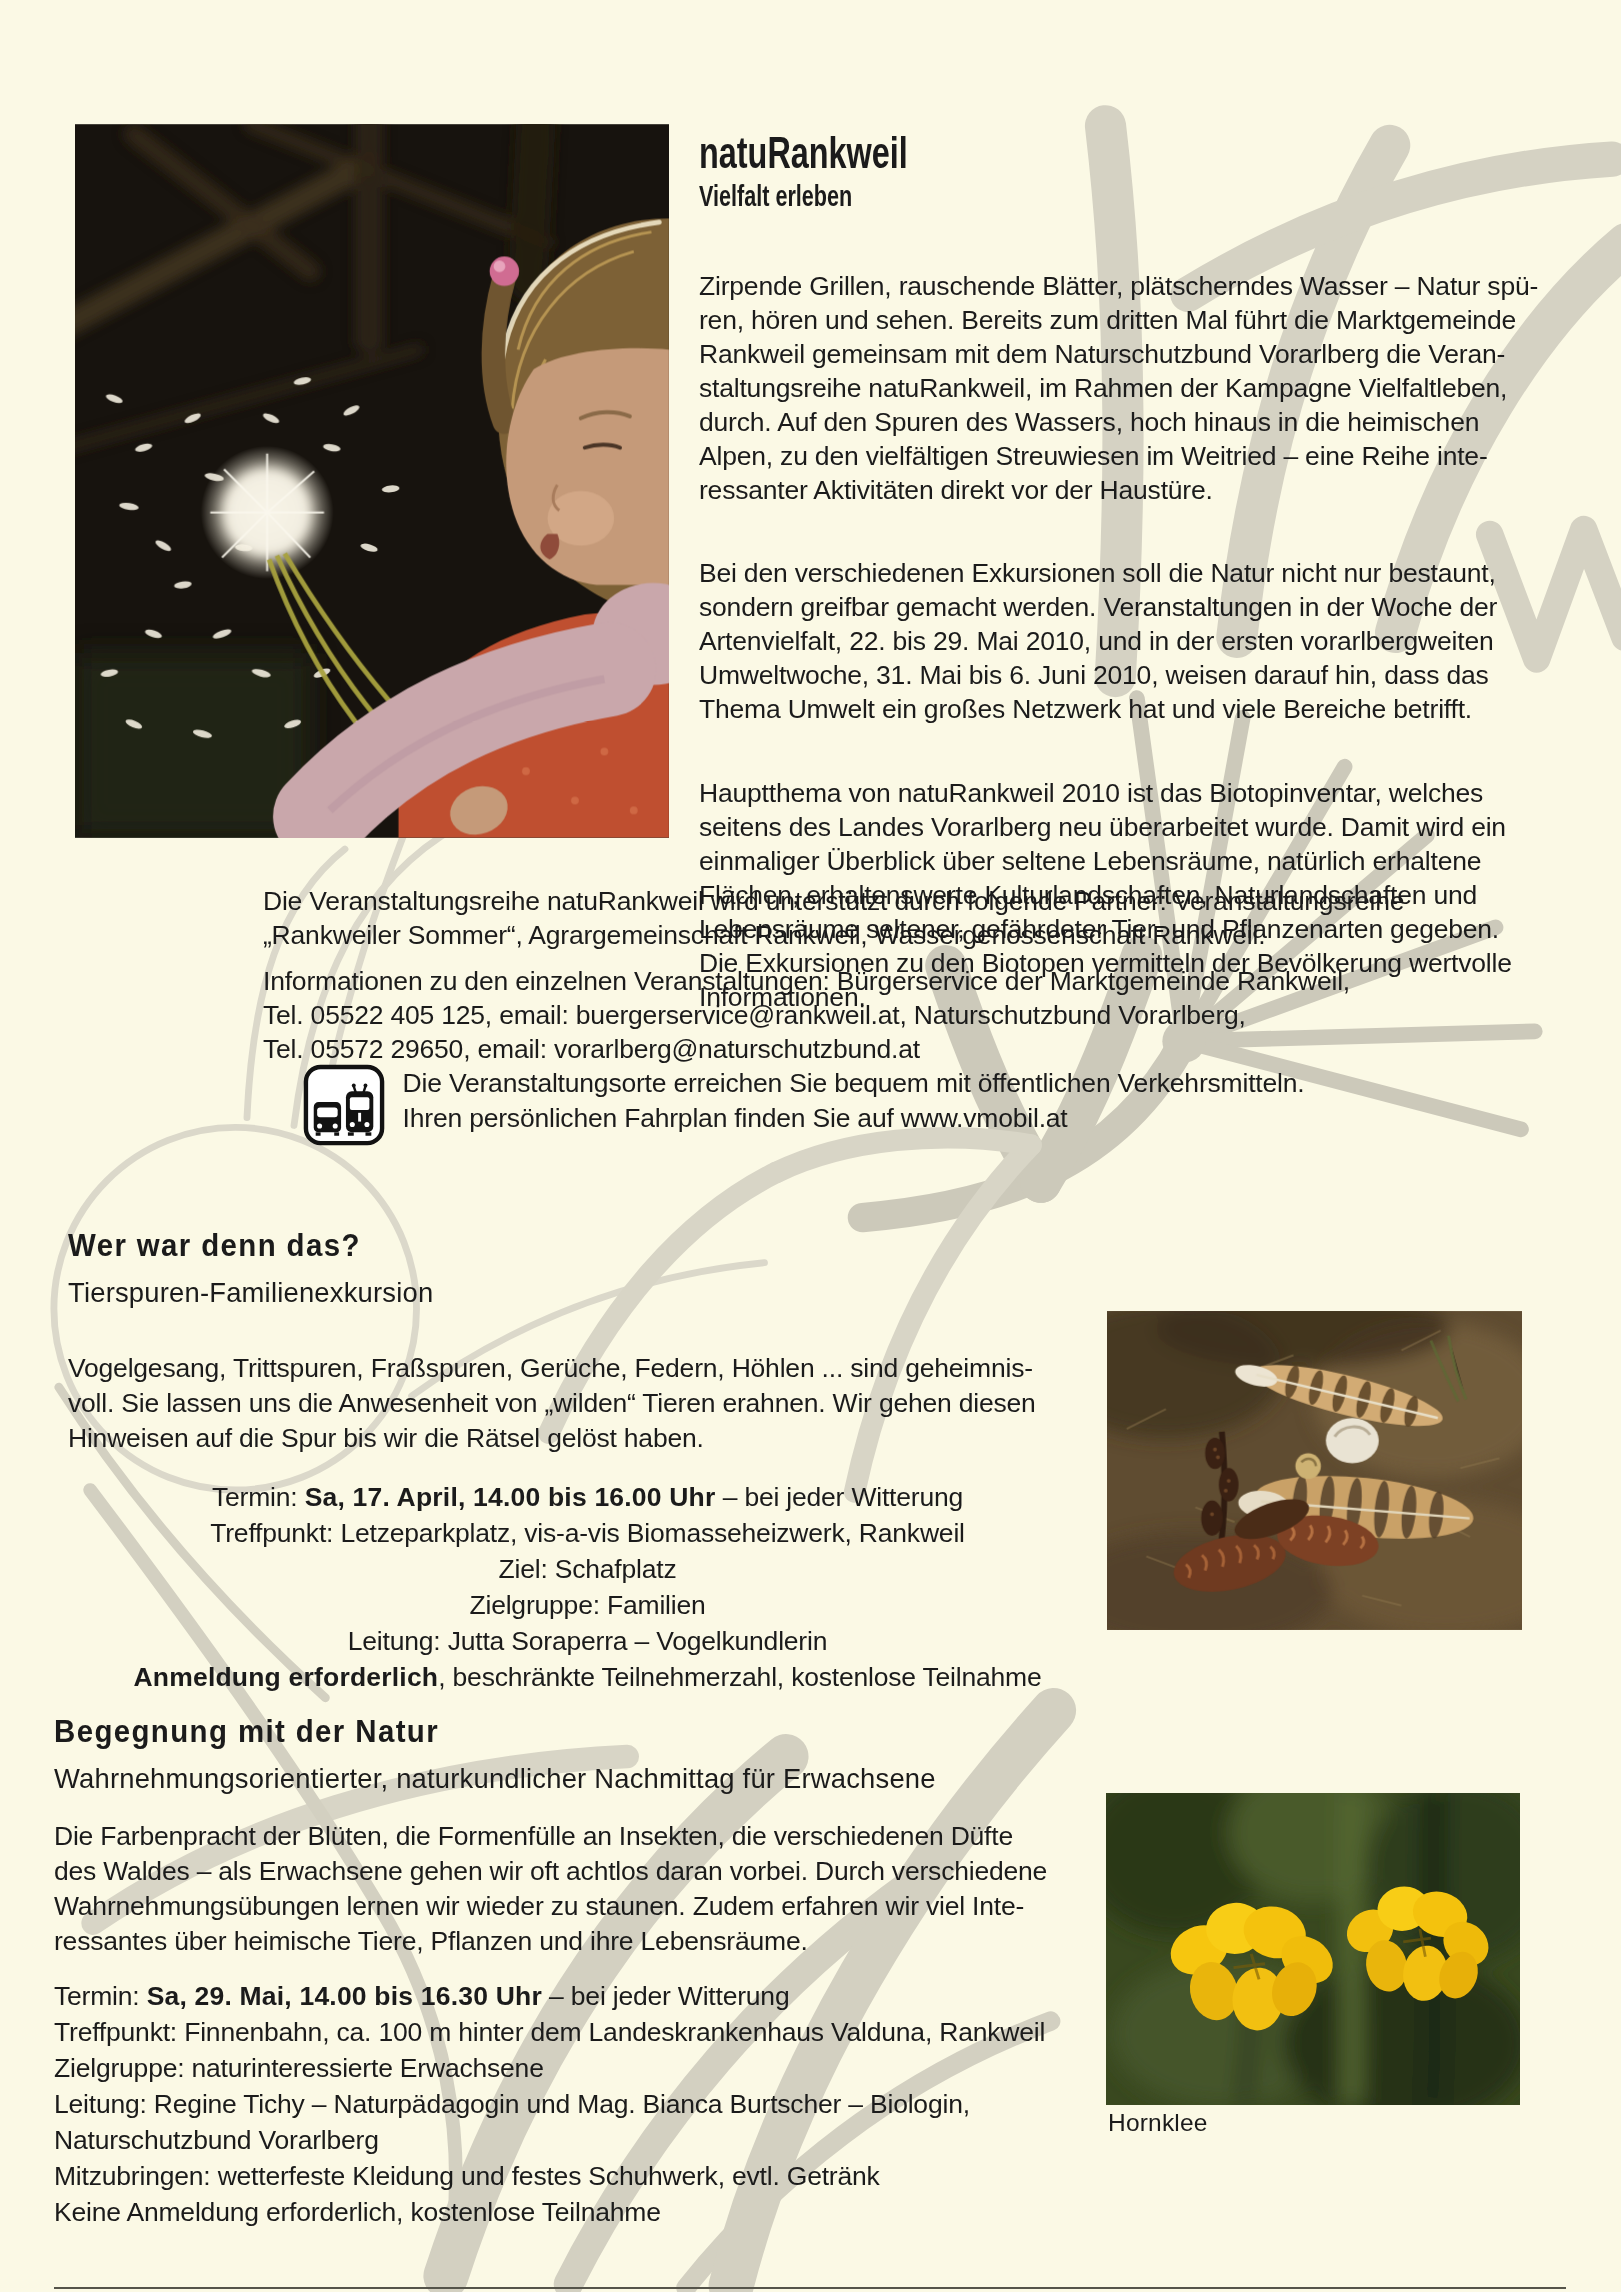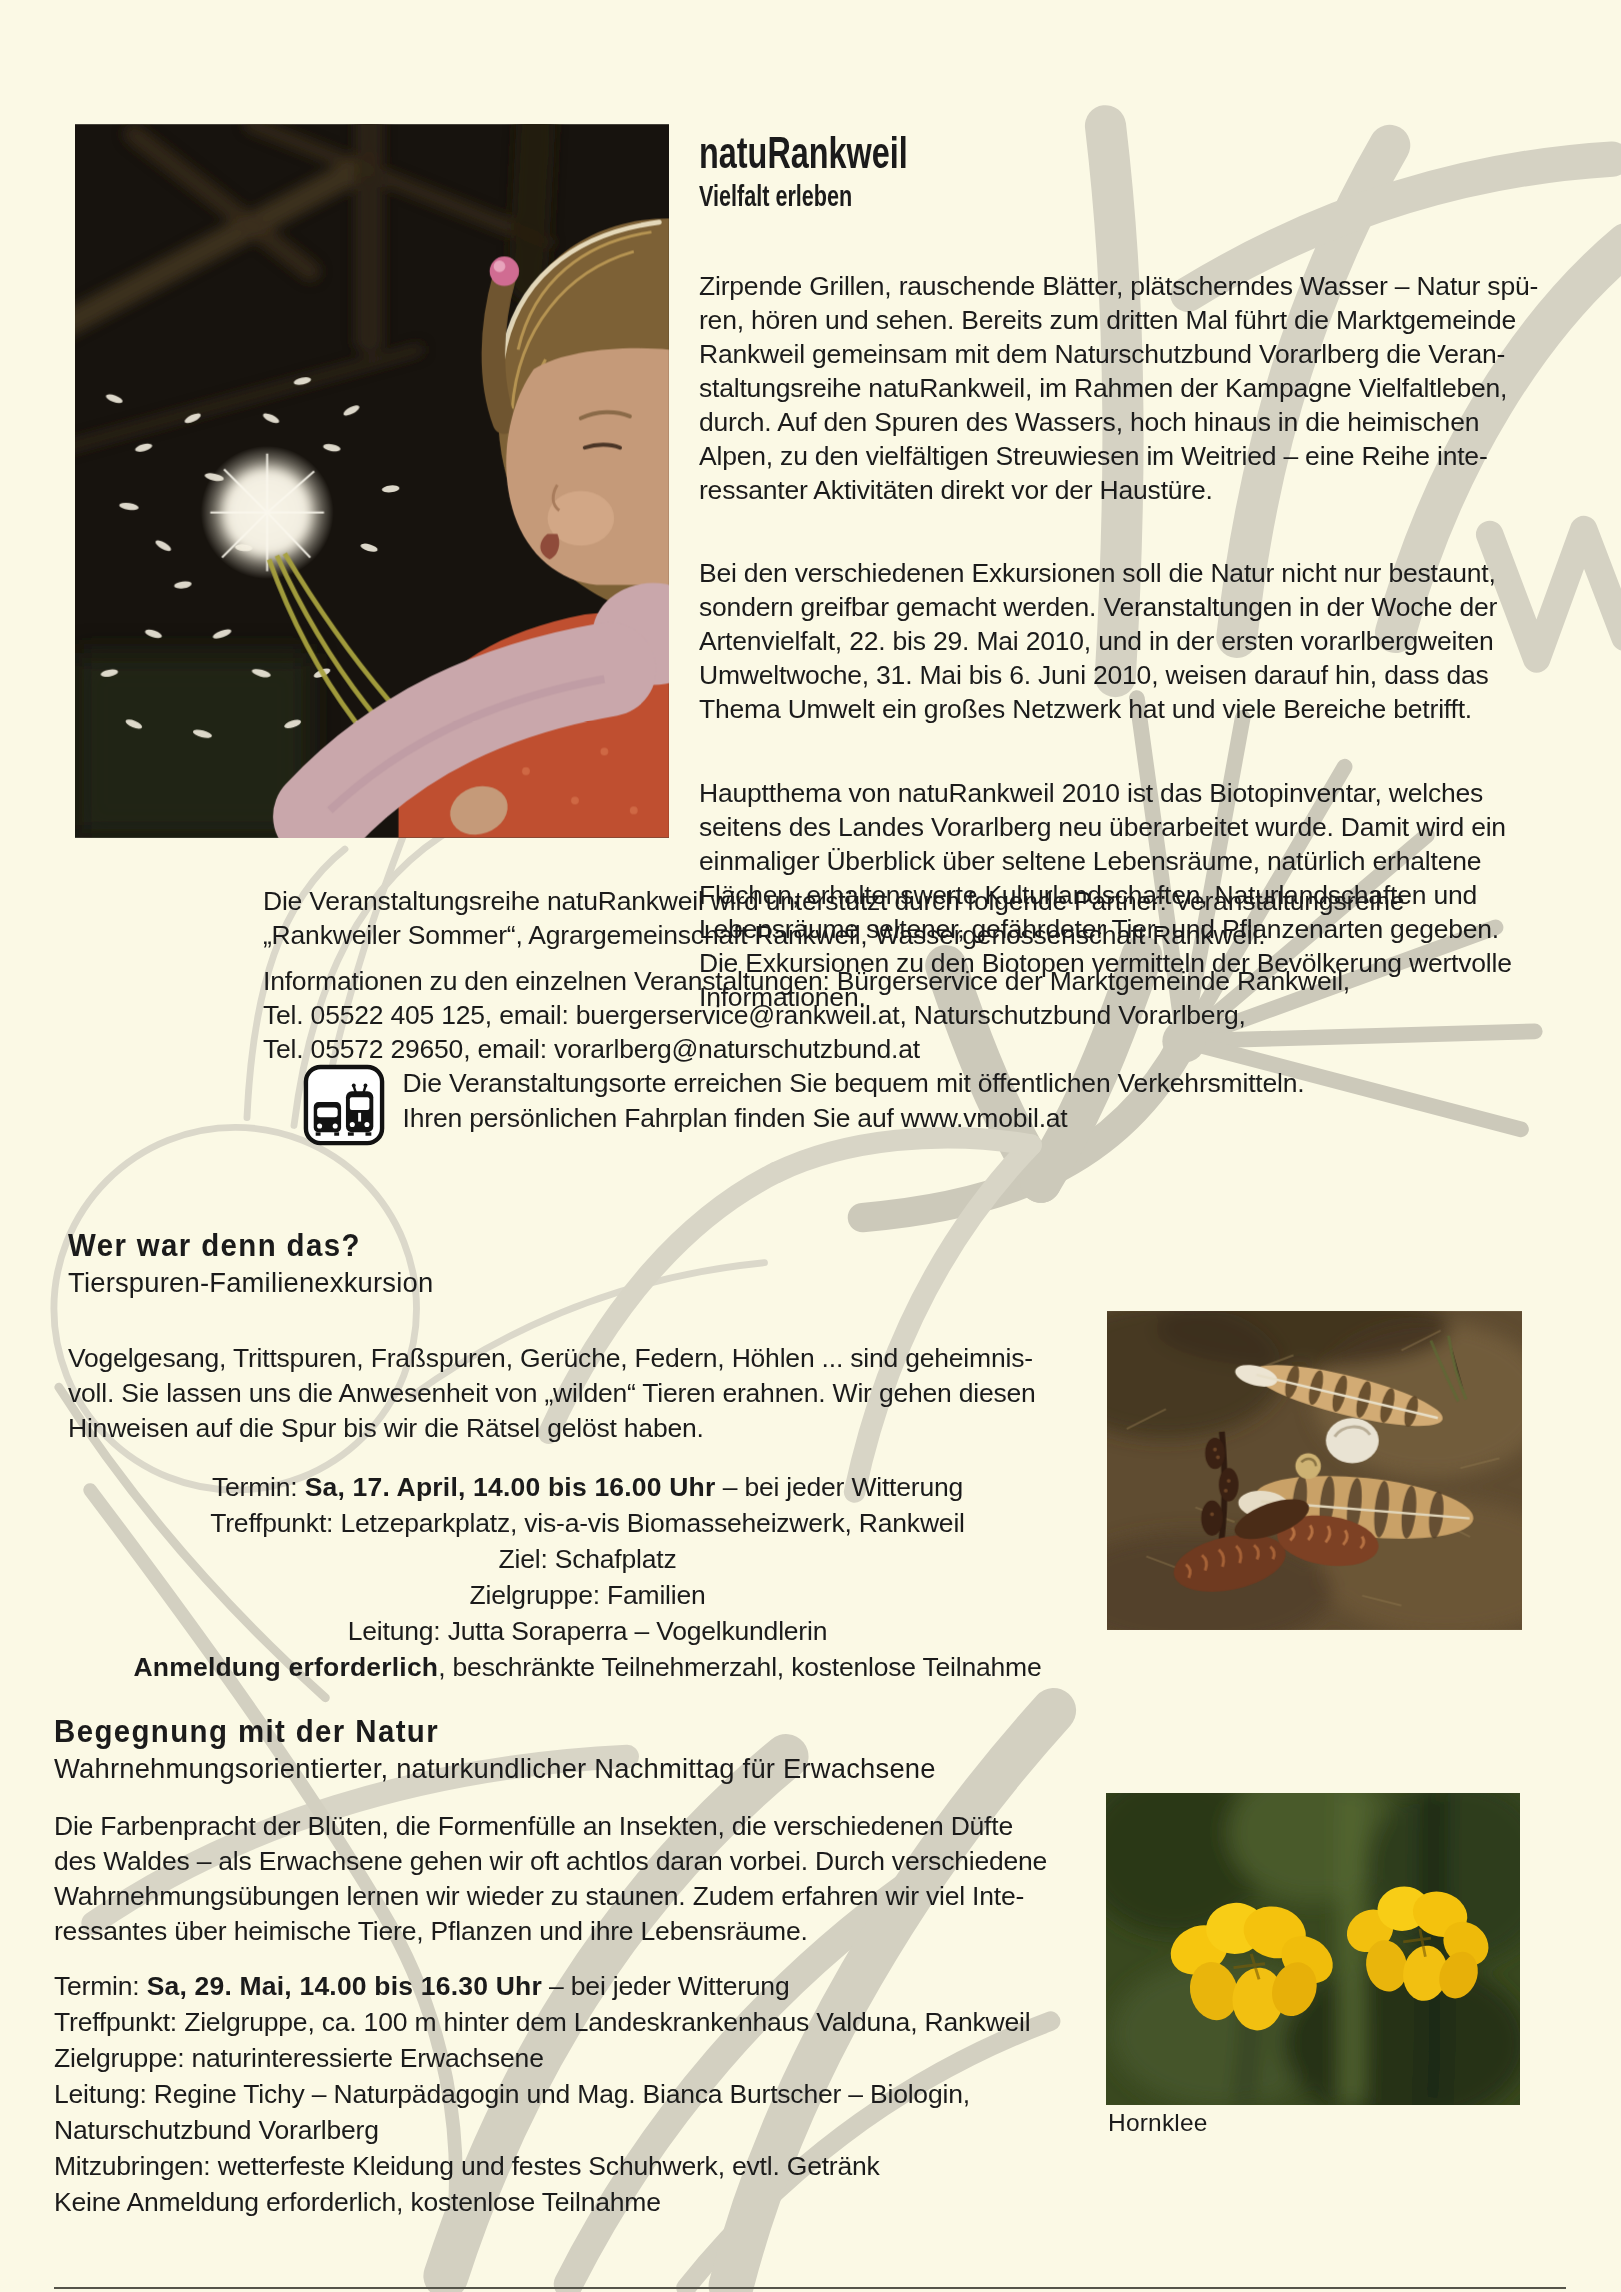--- a/index.html
+++ b/index.html
@@ -10,21 +10,21 @@
     font-family:"Liberation Sans", sans-serif;
   }
   .layer{position:absolute;z-index:1;}
   .deco{position:absolute;left:0;top:0;z-index:0;}
   .body-text{font-size:26.5px;line-height:34px;letter-spacing:-0.2px;white-space:pre-line;}
   .intro p{margin:0 0 15.7px 0;}
   .title-wrap{transform:scaleX(0.72);transform-origin:0 0;}
   .page-title{font-size:45px;line-height:47px;font-weight:bold;margin:0;letter-spacing:0;}
   .page-subtitle{font-size:30px;line-height:35px;font-weight:bold;margin:2px 0 0 0;}
   .section-heading{font-size:32px;line-height:37px;font-weight:bold;margin:0;letter-spacing:1.5px;transform:scaleX(0.92);transform-origin:0 0;}
-  .section-subheading{font-size:27.4px;line-height:33px;margin:2px 0 0 0;letter-spacing:0.2px;}
+  .section-subheading{font-size:27.4px;line-height:33px;margin:12px 0 0 0;letter-spacing:0.2px;}
   .detail-line{font-size:26.5px;line-height:36px;letter-spacing:-0.2px;white-space:pre;}
   .detail-line b{letter-spacing:0.2px;}
   .photo{position:absolute;display:block;}
   .caption{font-size:24.5px;letter-spacing:0.2px;}
   .transit{display:flex;align-items:flex-start;gap:17.6px;}
   .transit-text{font-size:26.5px;line-height:35px;letter-spacing:-0.2px;white-space:pre-line;padding-top:2px;}
   .bottom-rule{position:absolute;left:54px;top:2287px;width:1512px;height:2px;background:#55544a;z-index:1;}
 </style>
 </head>
 <body>
@@ -372,21 +372,21 @@
 
 <div class="layer" style="left:54px;top:1713px;width:1039px;">
   <h3 class="section-heading">Begegnung mit der Natur</h3>
   <div class="section-subheading">Wahrnehmungsorientierter, naturkundlicher Nachmittag für Erwachsene</div>
   <div class="body-text" style="margin-top:23.5px;line-height:35px;">Die Farbenpracht der Blüten, die Formenfülle an Insekten, die verschiedenen Düfte
 des Waldes – als Erwachsene gehen wir oft achtlos daran vorbei. Durch verschiedene
 Wahrnehmungsübungen lernen wir wieder zu staunen. Zudem erfahren wir viel Inte-
 ressantes über heimische Tiere, Pflanzen und ihre Lebensräume.</div>
   <div style="margin-top:19.6px;">
     <div class="detail-line"><span>Termin: </span><b>Sa, 29. Mai, 14.00 bis 16.30 Uhr</b><span> – bei jeder Witterung</span></div>
-    <div class="detail-line"><span>Treffpunkt: Zielgruppe, ca. 100 m hinter dem Landeskrankenhaus Valduna, Rankweil</span><b></b><span></span></div>
+    <div class="detail-line"><span>Treffpunkt: Finnenbahn, ca. 100 m hinter dem Landeskrankenhaus Valduna, Rankweil</span><b></b><span></span></div>
     <div class="detail-line"><span>Zielgruppe: naturinteressierte Erwachsene</span><b></b><span></span></div>
     <div class="detail-line"><span>Leitung: Regine Tichy – Naturpädagogin und Mag. Bianca Burtscher – Biologin,</span><b></b><span></span></div>
     <div class="detail-line"><span>Naturschutzbund Vorarlberg</span><b></b><span></span></div>
     <div class="detail-line"><span>Mitzubringen: wetterfeste Kleidung und festes Schuhwerk, evtl. Getränk</span><b></b><span></span></div>
     <div class="detail-line"><span>Keine Anmeldung erforderlich, kostenlose Teilnahme</span><b></b><span></span></div>
   </div>
 </div>
 
 <svg class="photo" style="left:1106px;top:1793px;" width="414" height="312" viewBox="0 0 422 318">
   <defs>

